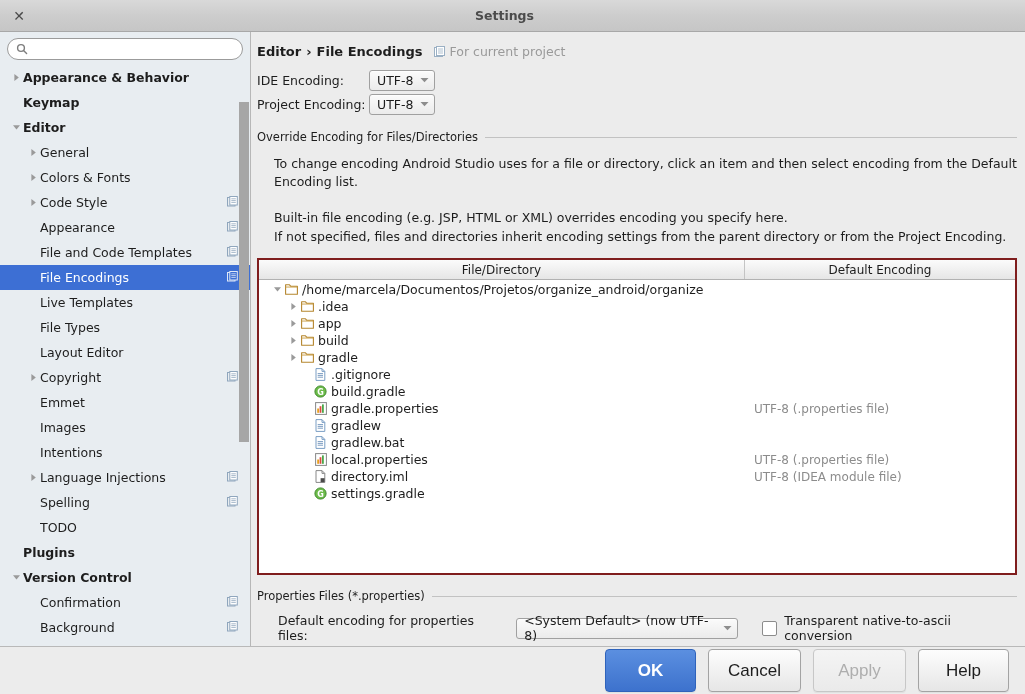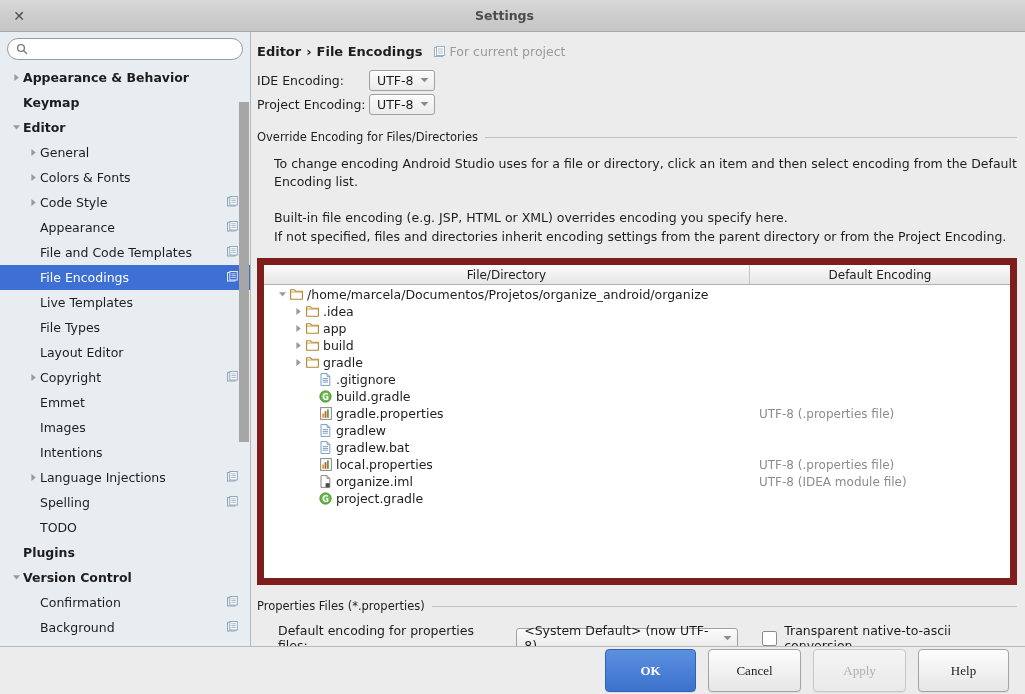--- a/index.html
+++ b/index.html
@@ -237,21 +237,21 @@
     margin-left: 17px;
     line-height: 18px;
   }
   .para.first { margin-top: 11px; }
   .para.gap { margin-top: 18px; }
   .para.tight { margin-top: 1px; }
 
   
   #table-wrap {
     margin: 12px 0 0 0;
-    border: 7px solid #7f1d1d;
+    border: 2px solid #7f1d1d;
     background: #ffffff;
     height: 313px;
     display: flex;
     flex-direction: column;
     overflow: hidden;
   }
   #table-head {
     display: flex;
     height: 19px;
     flex: 0 0 19px;
@@ -348,22 +348,22 @@
     padding-right: 16px;
     gap: 12px;
   }
   .btn {
     min-width: 61px;
     height: 25px;
     padding: 8px 14px;
     border-radius: 4px;
     border: 1px solid #a3a3a3;
     background: linear-gradient(to bottom, #fdfdfd 0%, #e6e6e6 100%);
-    font-family: Liberation Serif, serif;
-    font-size: 13px;
+    font-family: Liberation Sans, sans-serif;
+    font-size: 17px;
     color: #1d1d1d;
     cursor: default;
     display: flex;
     align-items: center;
     justify-content: center;
     box-shadow: 0 1px 1px rgba(0,0,0,.06);
   }
   .btn.primary {
     background: linear-gradient(to bottom, #5b8fe0 0%, #3d72cd 100%);
     border: 1px solid #2f63bb;
@@ -794,31 +794,31 @@
                   <span class="fenc">UTF-8 (.properties file)</span>
                 </div>
                 <div class="trow d1-noarrow">
                   <span class="ficon">
                     <svg width="11" height="13" viewBox="0 0 11 13">
                       <path d="M1 0.6 L7 0.6 L9.8 3.4 L9.8 12.4 L1 12.4 Z" fill="#ffffff" stroke="#888888" stroke-width="1"></path>
                       <path d="M7 0.6 L7 3.4 L9.8 3.4" fill="none" stroke="#888888" stroke-width="1"></path>
                       <rect x="5.6" y="8.2" width="4" height="4" fill="#4a4a4a"></rect>
                     </svg>
                   </span>
-                  <span class="fname">organize.iml</span>
+                  <span class="fname">directory.iml</span>
                   <span class="fenc">UTF-8 (IDEA module file)</span>
                 </div>
                 <div class="trow d1-noarrow">
                   <span class="ficon">
                     <svg width="13" height="13" viewBox="0 0 13 13">
                       <circle cx="6.5" cy="6.5" r="5.6" fill="#6cbb4a" stroke="#3f8a2a" stroke-width="1"></circle>
                       <text x="6.5" y="9.6" font-size="8" font-family="DejaVu Sans, sans-serif" fill="#ffffff" text-anchor="middle" font-weight="bold">G</text>
                     </svg>
                   </span>
-                  <span class="fname">project.gradle</span>
+                  <span class="fname">settings.gradle</span>
                 </div>
               </div>
           </div>
         </div>
       </div>
 
       <div class="group">
         <div class="group-title">
           <span>Properties Files (*.properties)</span>
           <span class="rule"></span>

